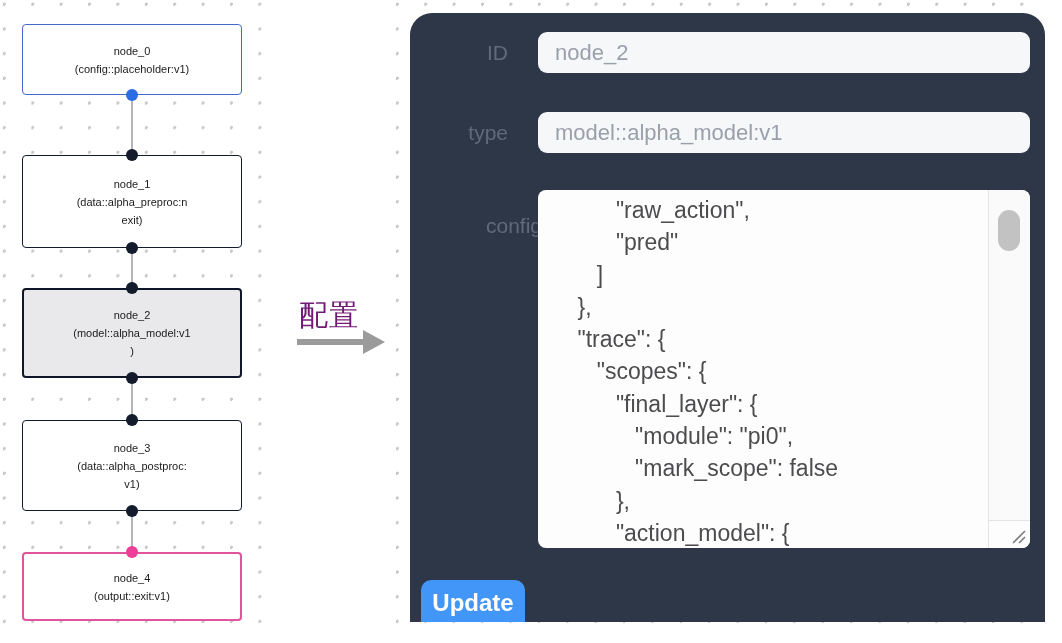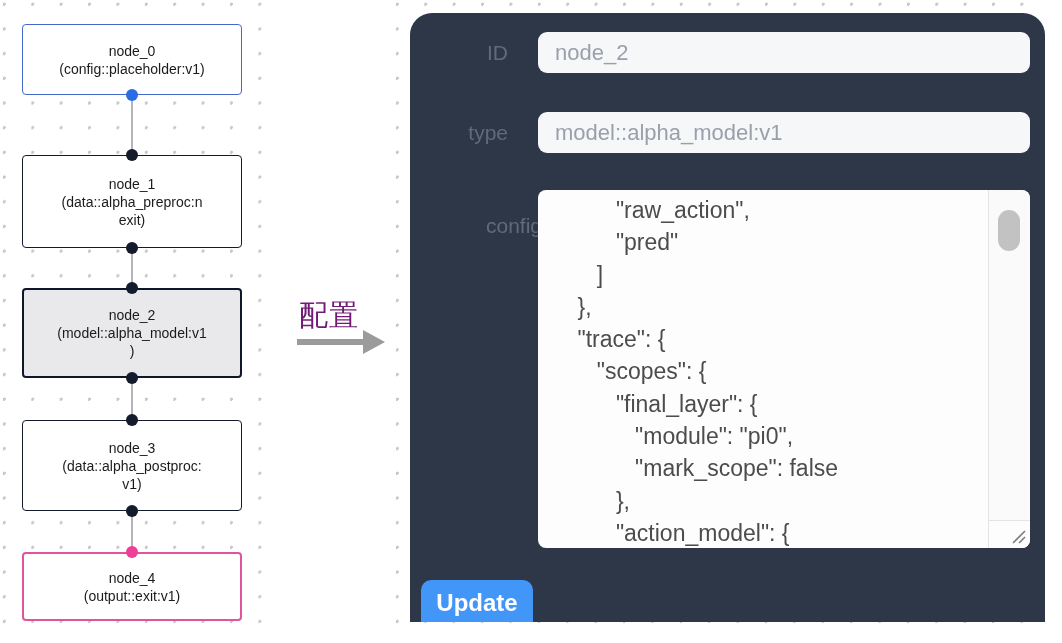--- a/index.html
+++ b/index.html
@@ -11,21 +11,21 @@
   .dots {
     background-image: radial-gradient(circle 1.6px at 4px 4px, #c8c8c8 98%, transparent 100%);
     background-size: 28.4px 24.7px;
   }
   
   #flow-canvas { position:absolute; left:0; top:0; width:272px; height:643px; }
   .node {
     position:absolute; left:22px; width:220px; background:#ffffff;
     border:1.6px solid #141b2d; border-radius:4px;
     display:flex; flex-direction:column; align-items:center; justify-content:center;
-    font-size:14px; line-height:18px; color:#1b1b1b; text-align:center; z-index:3;
+    font-size:11px; line-height:18px; color:#1b1b1b; text-align:center; z-index:3;
   }
   .node .nt, .node .ns { white-space:nowrap; }
   .n0 { top:24px;  height:71px; border-color:#4467cb; }
   .n1 { top:155px; height:93px; }
   .n2 { top:288px; height:90px; border-width:2.5px; border-color:#10162a; background:#e9e9eb; }
   .n3 { top:420px; height:91px; }
   .n4 { top:552px; height:69px; border-width:2px; border-color:#df549c; }
   .edge { position:absolute; left:131px; width:2px; background:#b4b4ba; z-index:1; }
   .e0 { top:95px;  height:60px; }
   .e1 { top:248px; height:40px; }
@@ -72,21 +72,21 @@
   #config-scroll-thumb {
     position:absolute; right:10px; top:20px; width:22px; height:41px;
     background:#c2c2c2; border-radius:11px;
   }
   #config-corner {
     position:absolute; right:0; bottom:0; width:42px; height:28px;
     background:#fdfdfe; border-left:1px solid #e4e4e4; border-top:1px solid #e4e4e4;
   }
   #resize-grip { position:absolute; right:3px; bottom:3px; }
   #update-button {
-    position:absolute; left:11px; top:567px; width:112px; height:55px;
+    position:absolute; left:11px; top:567px; width:104px; height:55px;
     background:#4196f7; border:none; border-radius:10px;
     color:#ffffff; font-size:24px; font-weight:600;
     font-family:"Liberation Sans", sans-serif; cursor:pointer;
     display:flex; align-items:flex-start; justify-content:center; padding-top:9px;
   }
 </style>
 </head>
 <body>
 
 <div id="stage">

